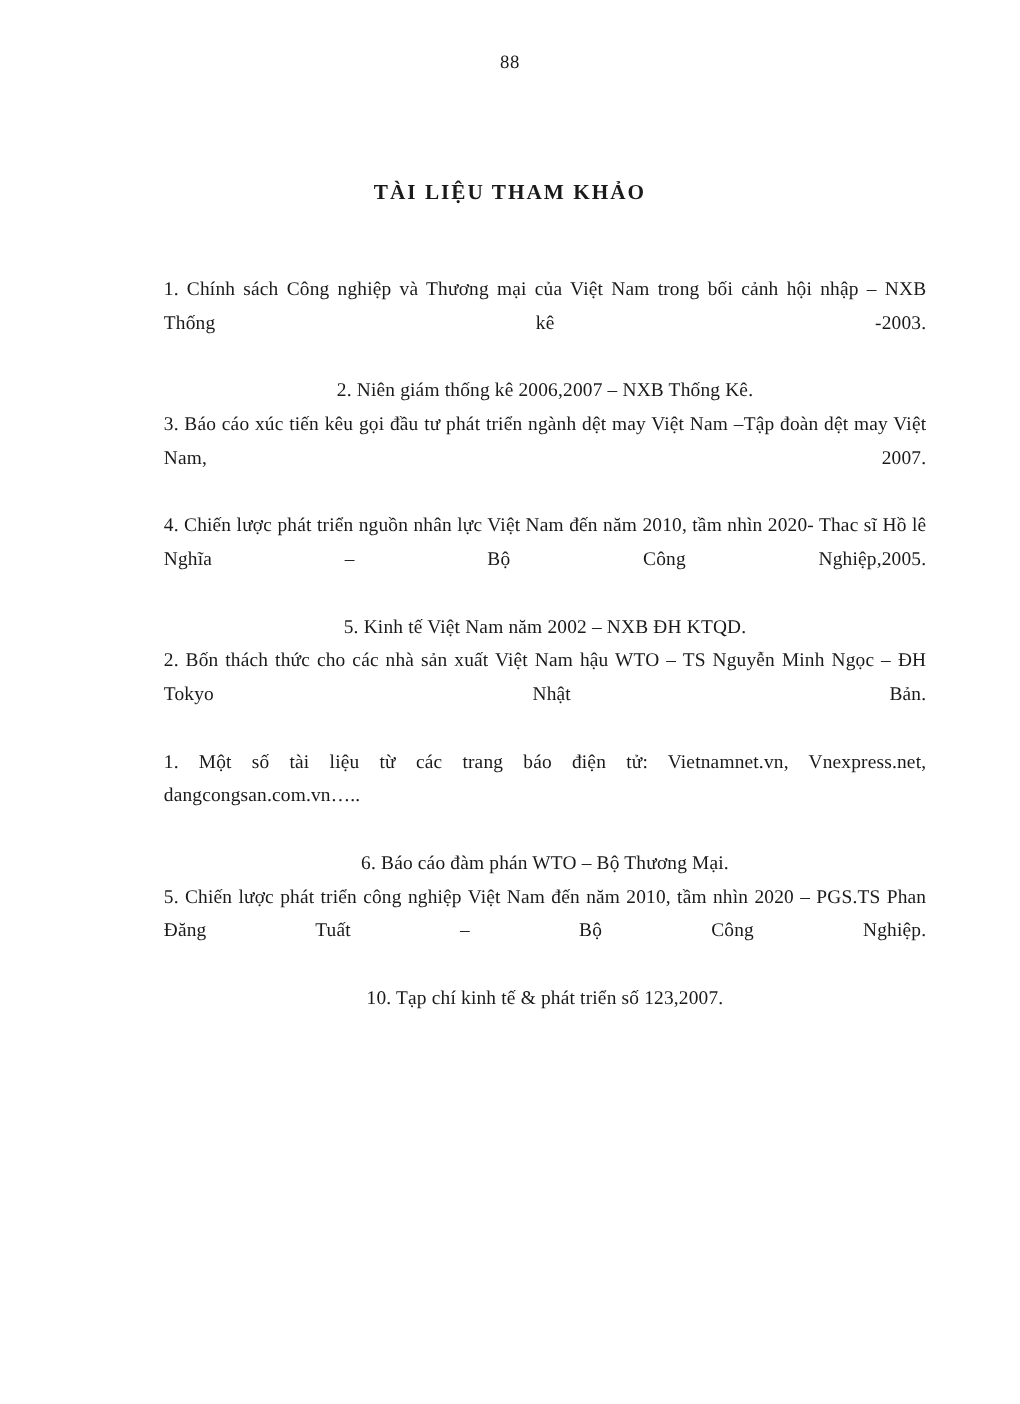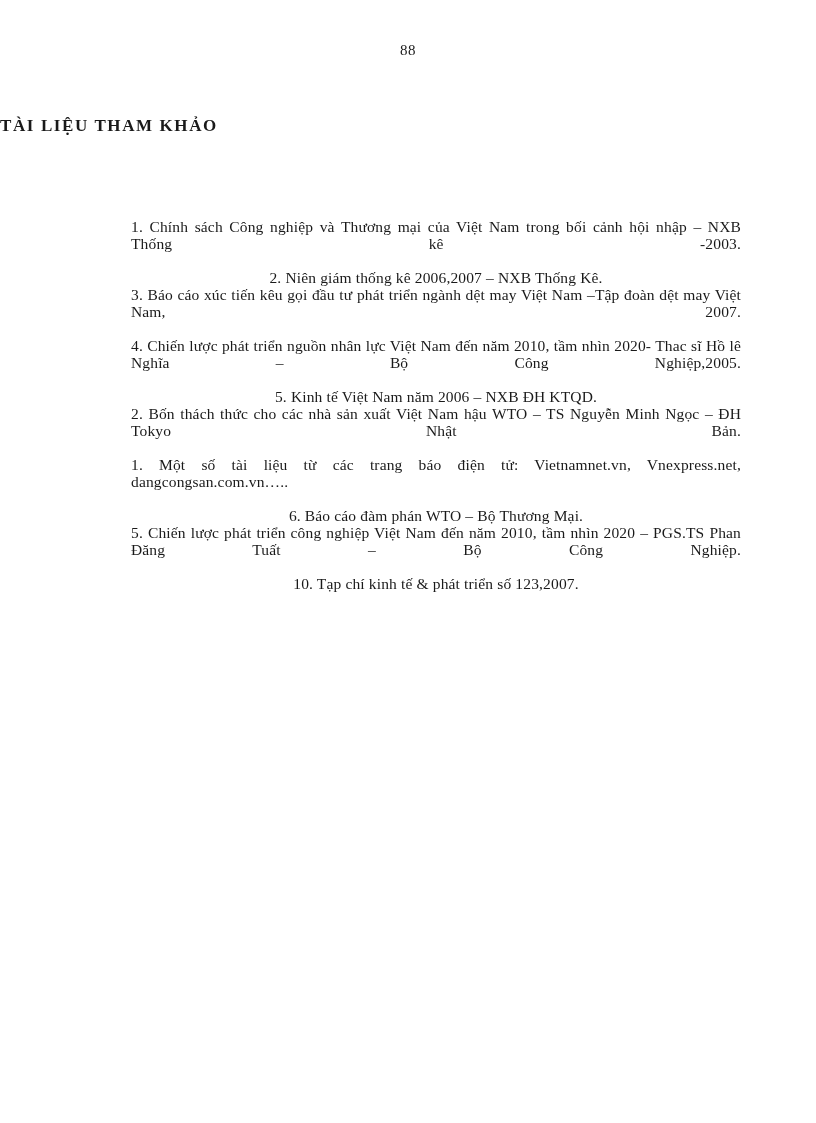--- a/index.html
+++ b/index.html
@@ -25,37 +25,37 @@
     position: absolute;
     top: 42px;
     left: 0;
     width: 816px;
     text-align: center;
     font-size: 15px;
     letter-spacing: 0.5px;
   }
   .doc-title {
     position: absolute;
-    top: 116px;
+    top: 144px;
     left: 0;
     width: 816px;
-    text-align: left;
+    text-align: center;
     font-size: 17px;
     font-weight: bold;
     letter-spacing: 1.6px;
   }
   .references {
     position: absolute;
     top: 218px;
     left: 131px;
     width: 610px;
   }
   .ref-item {
     font-size: 15.5px;
-    line-height: 17px;
+    line-height: 27px;
     text-align: justify;
     text-justify: inter-word;
     margin: 0 0 0 0;
     letter-spacing: 0.15px;
   }
   .ref-item::after {
     content: "";
     display: inline-block;
     width: 100%;
   }
@@ -73,21 +73,21 @@
 
   <div class="page-number">88</div>
 
   <div class="doc-title">TÀI LIỆU THAM KHẢO</div>
 
   <div class="references">
     <p class="ref-item">1. Chính sách Công nghiệp và Thương mại của Việt Nam trong bối cảnh hội nhập – NXB Thống kê -2003.</p>
     <p class="ref-item no-justify">2. Niên giám thống kê 2006,2007 – NXB Thống Kê.</p>
     <p class="ref-item">3. Báo cáo xúc tiến kêu gọi đầu tư phát triển ngành dệt may Việt Nam –Tập đoàn dệt may Việt Nam, 2007.</p>
     <p class="ref-item">4. Chiến lược phát triển nguồn nhân lực Việt Nam đến năm 2010, tầm nhìn 2020- Thac sĩ Hồ lê Nghĩa – Bộ Công Nghiệp,2005.</p>
-    <p class="ref-item no-justify">5. Kinh tế Việt Nam năm 2006 – NXB ĐH KTQD.</p>
+    <p class="ref-item no-justify">5. Kinh tế Việt Nam năm 2002 – NXB ĐH KTQD.</p>
     <p class="ref-item">2. Bốn thách thức cho các nhà sản xuất Việt Nam hậu WTO – TS Nguyễn Minh Ngọc – ĐH Tokyo Nhật Bản.</p>
     <p class="ref-item">1. Một số tài liệu từ các trang báo điện tử: Vietnamnet.vn, Vnexpress.net, dangcongsan.com.vn…..</p>
     <p class="ref-item no-justify">6. Báo cáo đàm phán WTO – Bộ Thương Mại.</p>
     <p class="ref-item">5. Chiến lược phát triển công nghiệp Việt Nam đến năm 2010, tầm nhìn 2020 – PGS.TS Phan Đăng Tuất – Bộ Công Nghiệp.</p>
     <p class="ref-item no-justify">10. Tạp chí kinh tế &amp; phát triển số 123,2007.</p>
   </div>
 
 </div>
 
 </body></html>

